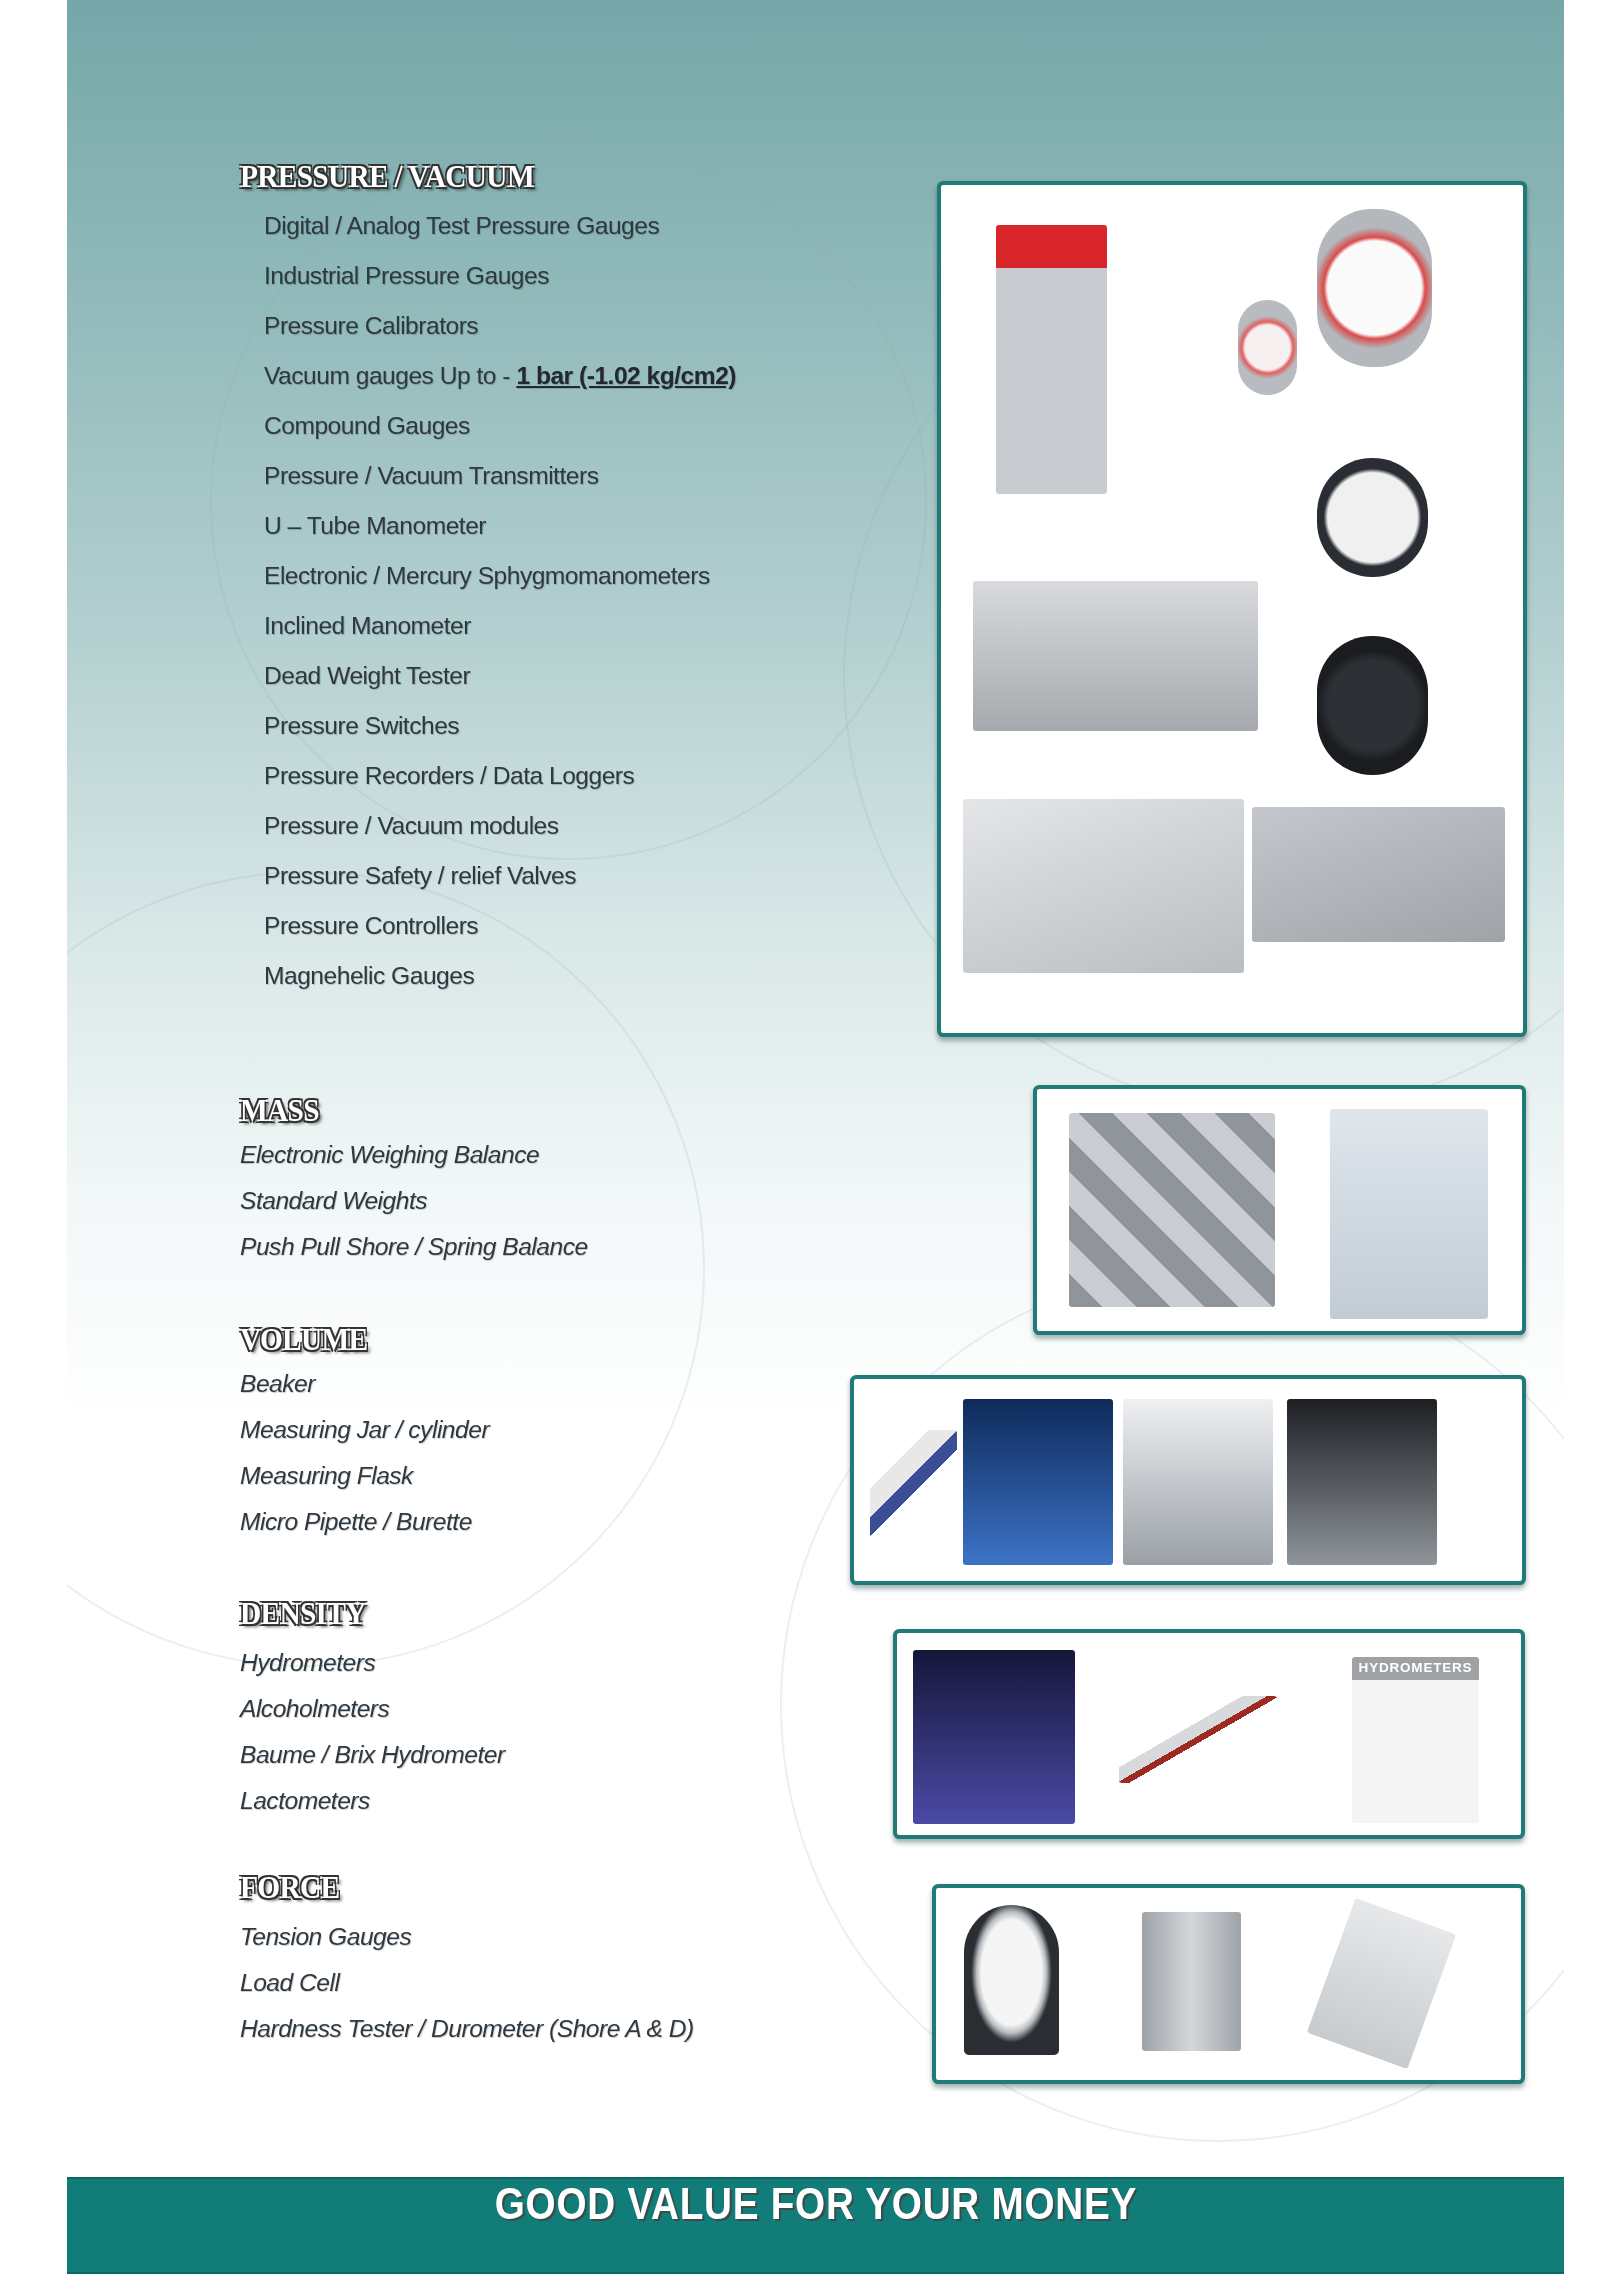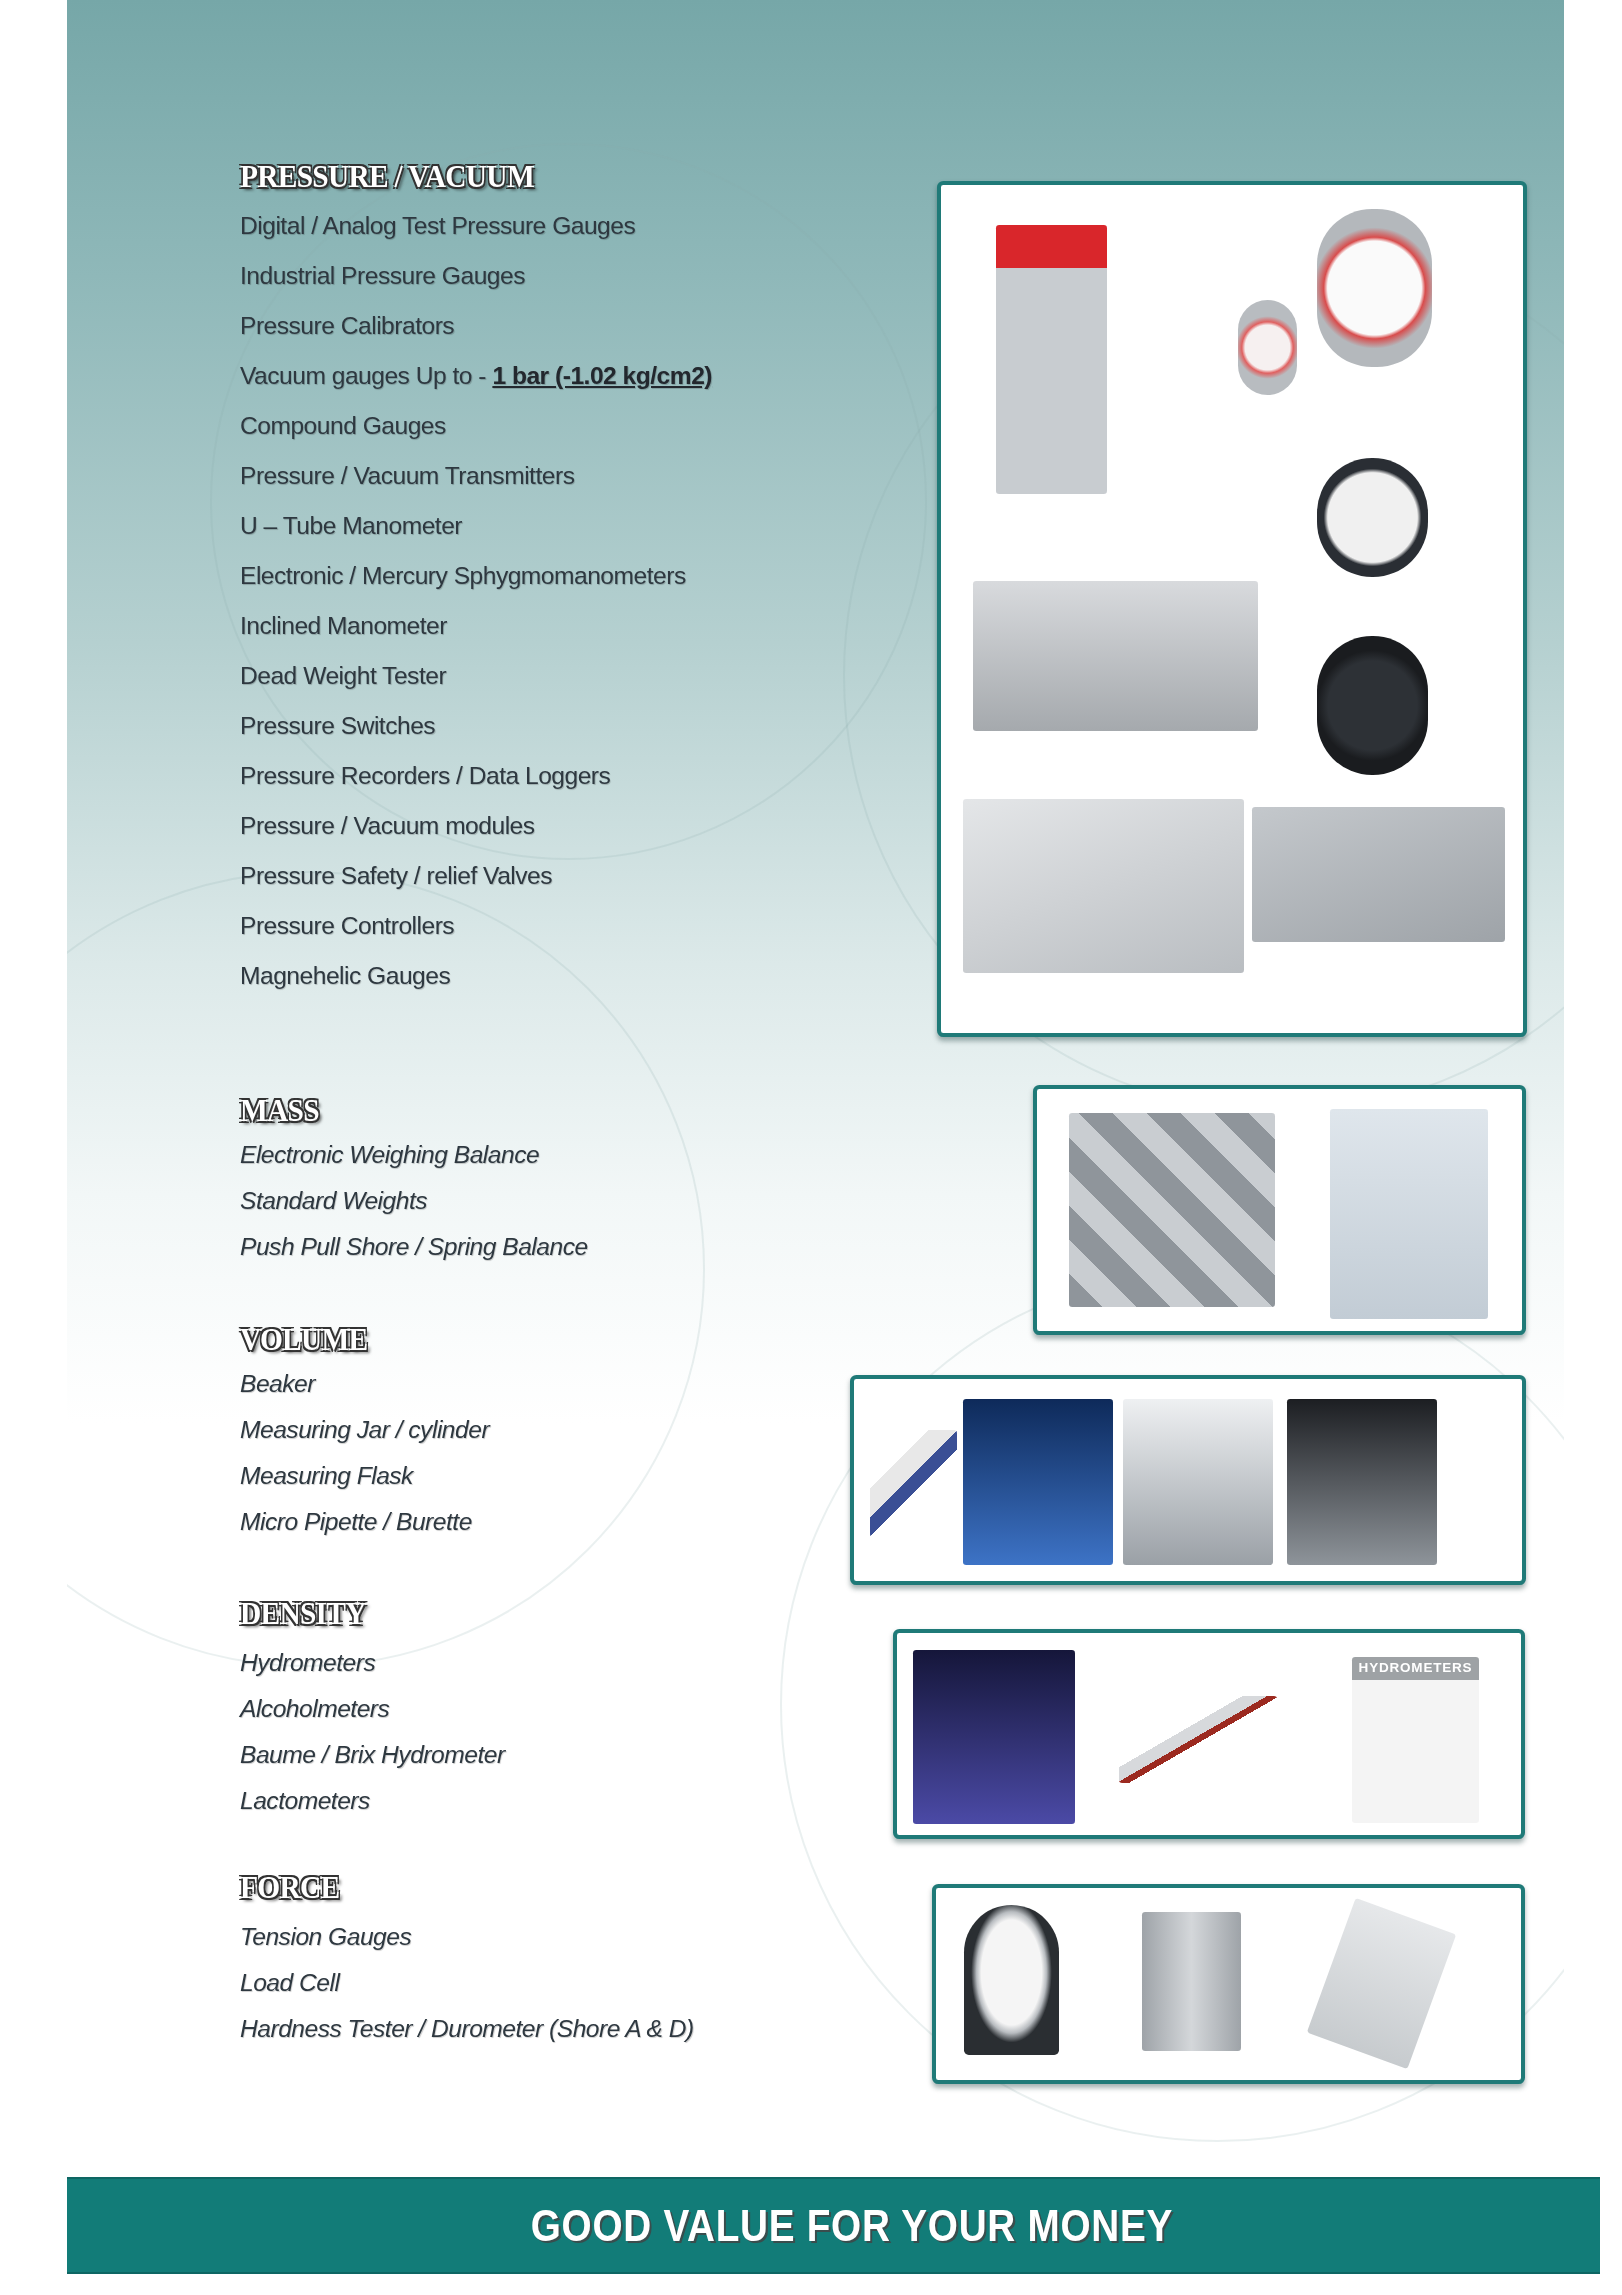--- a/index.html
+++ b/index.html
@@ -40,40 +40,40 @@
     }
     .ph {
       position: absolute; border-radius: 3.2px;
       display: flex; align-items: center; justify-content: center;
     }
     .ph-cap { font-size: 13.5px; color: #ffffff; font-weight: bold; letter-spacing: 0.8px; }
     .banner {
       position: absolute; left: 67px; top: 2177px; width: 1497px; height: 93px;
       background: #127c78;
       border-top: 2.4px solid #0e6663; border-bottom: 2.4px solid #0e6663;
-      display: flex; align-items: center; justify-content: center; padding-left: 36px;
+      display: flex; justify-content: center;
     }
     .banner-text {
       color: #ffffff; font-weight: bold; font-size: 44px;
       letter-spacing: 0.8px; transform: scaleX(0.88);
       text-shadow: 2.4px 2.4px 0 #3a4d4d;
     }
   </style>
 </head>
 <body>
 
 <div class="page">
   <div class="gear" style="left:143px; top:143px; width:713px; height:713px;"></div>
   <div class="gear" style="left:776px; top:238px; width:871px; height:871px;"></div>
   <div class="gear" style="left:-158px; top:871px; width:792px; height:792px;"></div>
   <div class="gear" style="left:713px; top:1267px; width:871px; height:871px;"></div>
 
   <div class="section pv" style="top:158px;">
     <h2 class="heading">PRESSURE / VACUUM</h2>
-    <div style="margin-top:6.3px;">
+    <div style="margin-top:6.3px;margin-left:24px;">
       <div class="item">Digital / Analog Test Pressure Gauges</div>
       <div class="item">Industrial Pressure Gauges</div>
       <div class="item">Pressure Calibrators</div>
       <div class="item"><span>Vacuum gauges Up to - </span><b>1 bar (-1.02 kg/cm2)</b></div>
       <div class="item">Compound Gauges</div>
       <div class="item">Pressure / Vacuum Transmitters</div>
       <div class="item">U – Tube Manometer</div>
       <div class="item">Electronic / Mercury Sphygmomanometers</div>
       <div class="item">Inclined Manometer</div>
       <div class="item">Dead Weight Tester</div>

